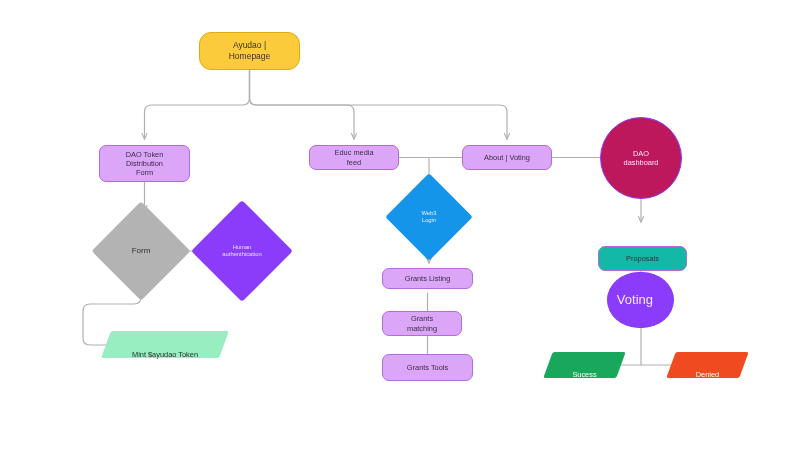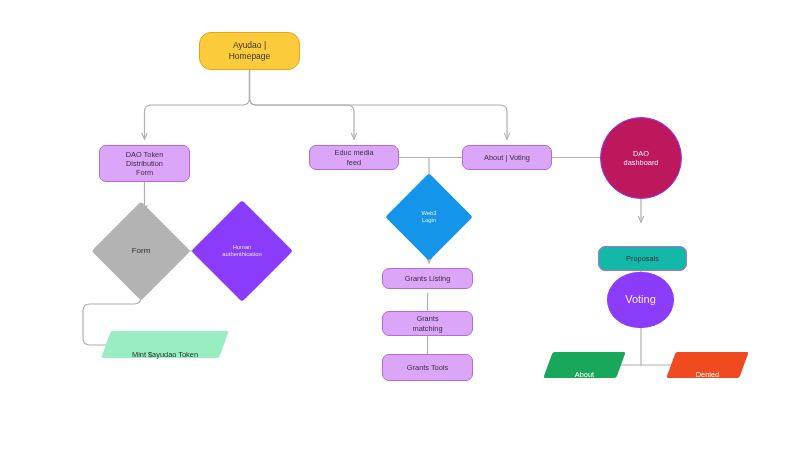--- a/index.html
+++ b/index.html
@@ -149,34 +149,34 @@
         <span class="label">Mint $ayudao Token</span>
       </div>
       <div class="node shape-diamond" style="left: 398px; top: 186px; width: 62px; height: 62px; color: rgb(226, 242, 253); font-size: 5.8px;">
         <span class="dia-bg" style="background: rgb(20, 149, 234);"></span>
         <span class="label">Web3
 Login</span>
       </div>
       <div class="node shape-rect" style="left: 382px; top: 268px; width: 91px; height: 21px; color: rgb(60, 43, 68); font-size: 7.4px; background: rgb(219, 166, 247); border: 1px solid rgb(180, 105, 221);">
         <span class="label">Grants Listing</span>
       </div>
-      <div class="node shape-rect" style="left: 382px; top: 311px; width: 91px; height: 25px; color: rgb(60, 43, 68); font-size: 7.4px; background: rgb(219, 166, 247); border: 1px solid rgb(180, 105, 221);">
+      <div class="node shape-rect" style="left: 382px; top: 311px; width: 80px; height: 25px; color: rgb(60, 43, 68); font-size: 7.4px; background: rgb(219, 166, 247); border: 1px solid rgb(180, 105, 221);">
         <span class="label">Grants matching</span>
       </div>
       <div class="node shape-rect" style="left: 382px; top: 354px; width: 91px; height: 27px; color: rgb(60, 43, 68); font-size: 7.4px; background: rgb(219, 166, 247); border: 1px solid rgb(180, 105, 221);">
         <span class="label">Grants Tools</span>
       </div>
       <div class="node shape-rect" style="left: 598px; top: 234px; width: 89px; height: 25px; color: rgb(60, 43, 68); font-size: 7.4px; background: #14b8a6; border: 1px solid rgb(180, 105, 221); margin-top: 12px;">
         <span class="label">Proposals</span>
       </div>
-      <div class="node shape-stadium" style="left: 607px; top: 272px; width: 67px; height: 56px; color: rgb(242, 232, 255); font-size: 11px; background: rgb(139, 59, 250); border: 1px solid rgb(139, 59, 250);">
+      <div class="node shape-stadium" style="left: 607px; top: 272px; width: 67px; height: 56px; color: rgb(242, 232, 255); font-size: 13px; background: rgb(139, 59, 250); border: 1px solid rgb(139, 59, 250); justify-content: flex-end;">
         <span class="label">Voting</span>
       </div>
       <div class="node shape-parallelogram" style="left: 548px; top: 352px; width: 73px; height: 26px; color: rgb(255, 255, 255); font-size: 7.4px;">
         <span class="par-bg" style="background: rgb(25, 167, 91);"></span>
-        <span class="label">About</span>
+        <span class="label">Sucess</span>
       </div>
       <div class="node shape-parallelogram" style="left: 671px; top: 352px; width: 73px; height: 26px; color: rgb(255, 255, 255); font-size: 7.4px; justify-content: center;">
         <span class="par-bg" style="background: rgb(240, 74, 33);"></span>
         <span class="label">Denied</span>
       </div>
     </div>
 </div>
 
 </body></html>

